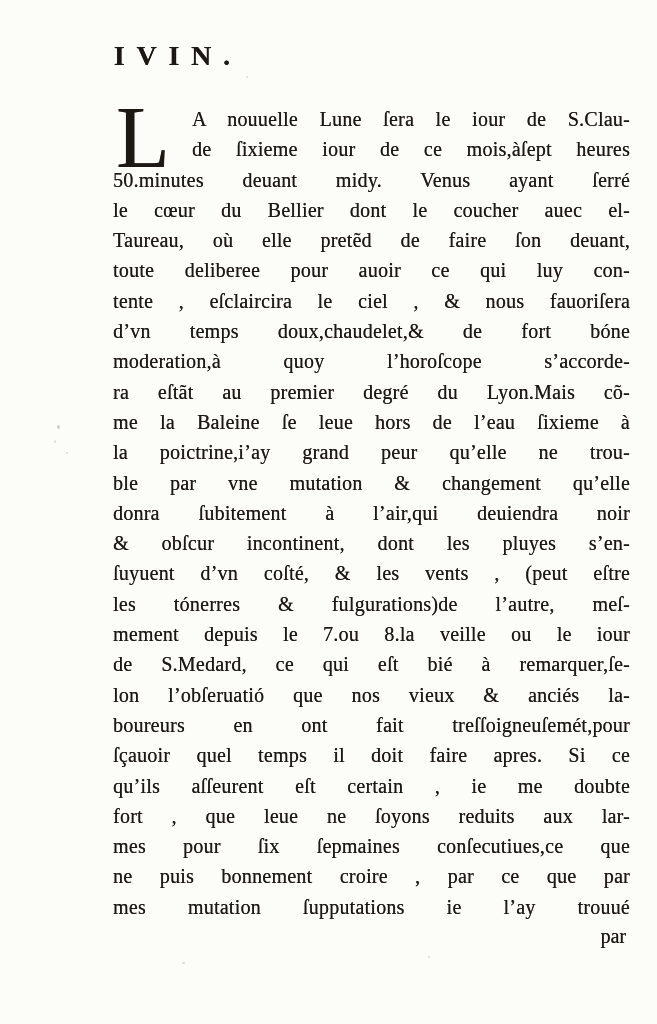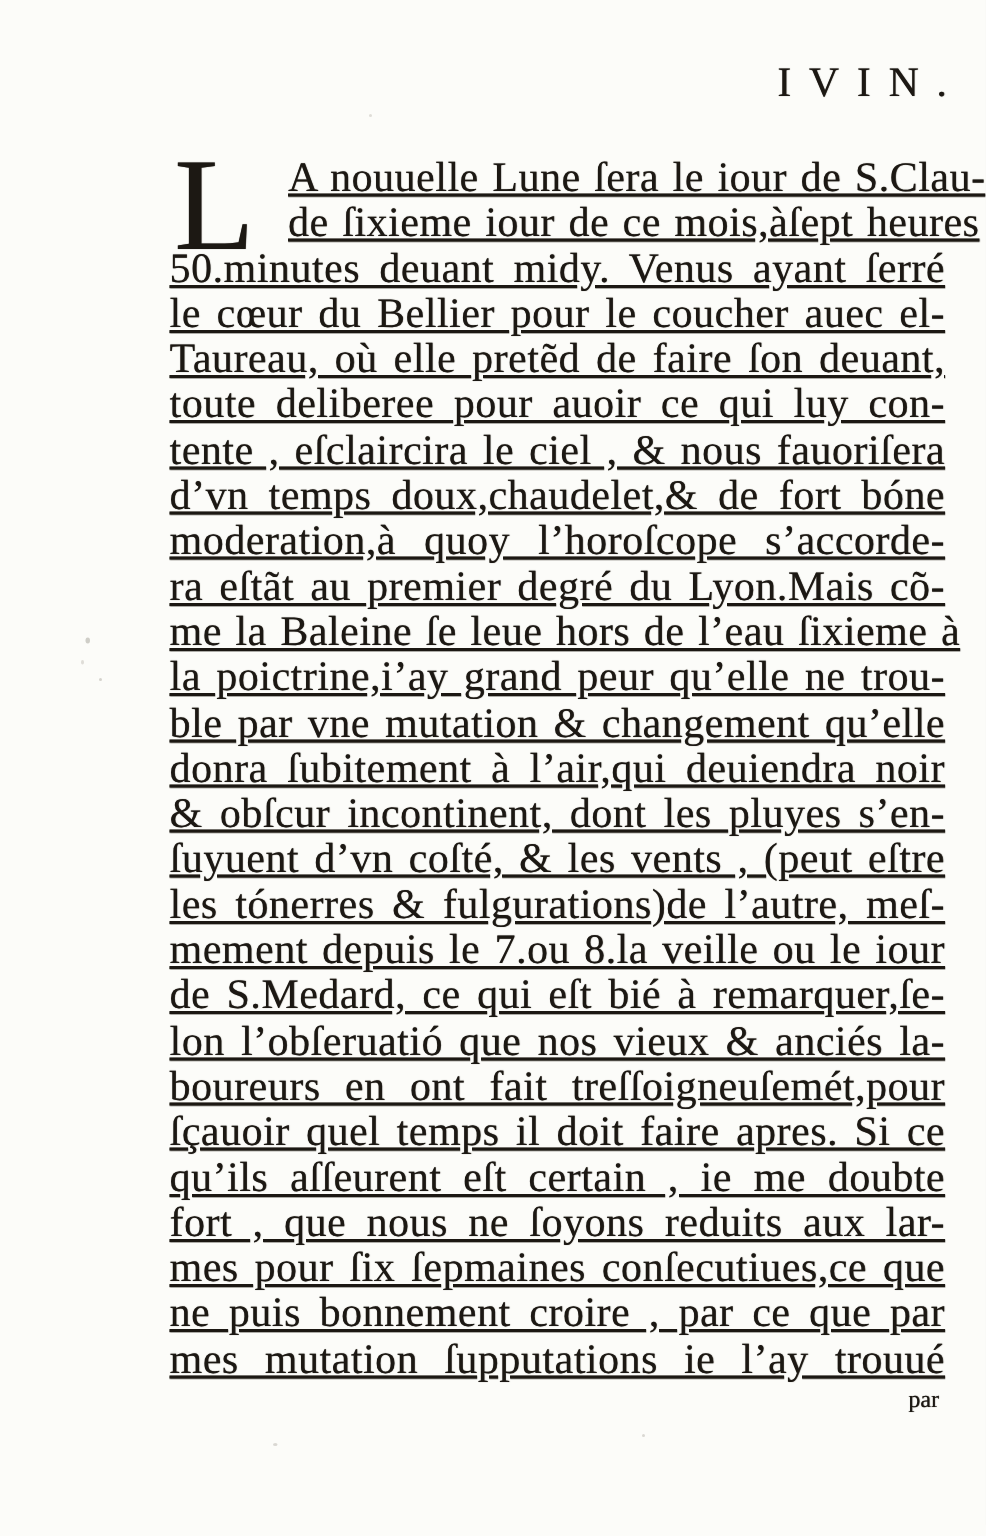--- a/index.html
+++ b/index.html
@@ -11,54 +11,53 @@
   .sheet{
     position:relative;
     width:657px;height:1024px;
     background:#fcfcf9;
     overflow:hidden;
     color:#1c1813;
     text-shadow:0.2px 0.3px 0.55px rgba(30,24,18,0.78);
   }
   .header{
     position:absolute;
-    top:40px;left:126px;width:517px;
-    text-align:right;
+    top:40px;left:102px;width:517px;
+    text-align:left;
     font-size:28px;
-    font-weight:400;
+    font-weight:700;
     letter-spacing:0.42em;
     text-indent:0.42em; 
   }
   .textblock{
     position:absolute;
     top:104px;left:113px;width:517px;
   }
   .line{
-    font-size:28px;
+    font-size:20px;
     line-height:30.3px;
     height:30.3px;
     text-align:justify;
     text-align-last:justify;
     letter-spacing:0.012em;
     word-spacing:0.06em;
     white-space:nowrap;
-    text-decoration:underline;
   }
   .line.indent{ padding-left:79px; }
   .dropcap{
     position:absolute;
     left:3px;top:3px;
     font-size:88px;
     line-height:62px;
     font-weight:500;
   }
   .catchword{
     margin-top:3px;
     padding-right:4px;
-    font-size:16px;
+    font-size:20px;
     text-align:right;
     text-align-last:right;
   }
   .speck{
     position:absolute;border-radius:50%;
     background:#9a968c;
   }
   .sp1{left:57px;top:425px;width:3px;height:4px;opacity:.45;}
   .sp2{left:66px;top:452px;width:2px;height:2px;opacity:.4;}
   .sp3{left:54px;top:440px;width:2px;height:3px;opacity:.3;}
@@ -72,41 +71,41 @@
 <div class="sheet">
 
   <div class="header">IVIN.</div>
 
   <div class="textblock">
     <div class="dropcap">L</div>
 
     <div class="line indent">A nouuelle Lune ſera le iour de S.Clau-</div>
     <div class="line indent">de ſixieme iour de ce mois,àſept heures</div>
     <div class="line">50.minutes deuant midy. Venus ayant ſerré</div>
-    <div class="line">le cœur du Bellier pour le coucher auec el-</div>
+    <div class="line">le cœur du Bellier dont le coucher auec el-</div>
     <div class="line">Taureau, où elle pretẽd de faire ſon deuant,</div>
     <div class="line">toute deliberee pour auoir ce qui luy con-</div>
     <div class="line">tente , eſclaircira le ciel , &amp; nous fauoriſera</div>
     <div class="line">d’vn temps doux,chaudelet,&amp; de fort bóne</div>
     <div class="line">moderation,à quoy l’horoſcope s’accorde-</div>
     <div class="line">ra eſtãt au premier degré du Lyon.Mais cõ-</div>
     <div class="line">me la Baleine ſe leue hors de l’eau ſixieme à</div>
     <div class="line">la poictrine,i’ay grand peur qu’elle ne trou-</div>
     <div class="line">ble par vne mutation &amp; changement qu’elle</div>
     <div class="line">donra ſubitement à l’air,qui deuiendra noir</div>
     <div class="line">&amp; obſcur incontinent, dont les pluyes s’en-</div>
     <div class="line">ſuyuent d’vn coſté, &amp; les vents , (peut eſtre</div>
     <div class="line">les tónerres &amp; fulgurations)de l’autre, meſ-</div>
     <div class="line">mement depuis le 7.ou 8.la veille ou le iour</div>
     <div class="line">de S.Medard, ce qui eſt bié à remarquer,ſe-</div>
     <div class="line">lon l’obſeruatió que nos vieux &amp; anciés la-</div>
     <div class="line">boureurs en ont fait treſſoigneuſemét,pour</div>
     <div class="line">ſçauoir quel temps il doit faire apres. Si ce</div>
     <div class="line">qu’ils aſſeurent eſt certain , ie me doubte</div>
-    <div class="line">fort , que nous ne ſoyons reduits aux lar-</div>
+    <div class="line">fort , que leue ne ſoyons reduits aux lar-</div>
     <div class="line">mes pour ſix ſepmaines conſecutiues,ce que</div>
     <div class="line">ne puis bonnement croire , par ce que par</div>
     <div class="line">mes mutation ſupputations ie l’ay trouué</div>
 
     <div class="catchword">par</div>
   </div>
 
   <div class="speck sp1"></div>
   <div class="speck sp2"></div>
   <div class="speck sp3"></div>

